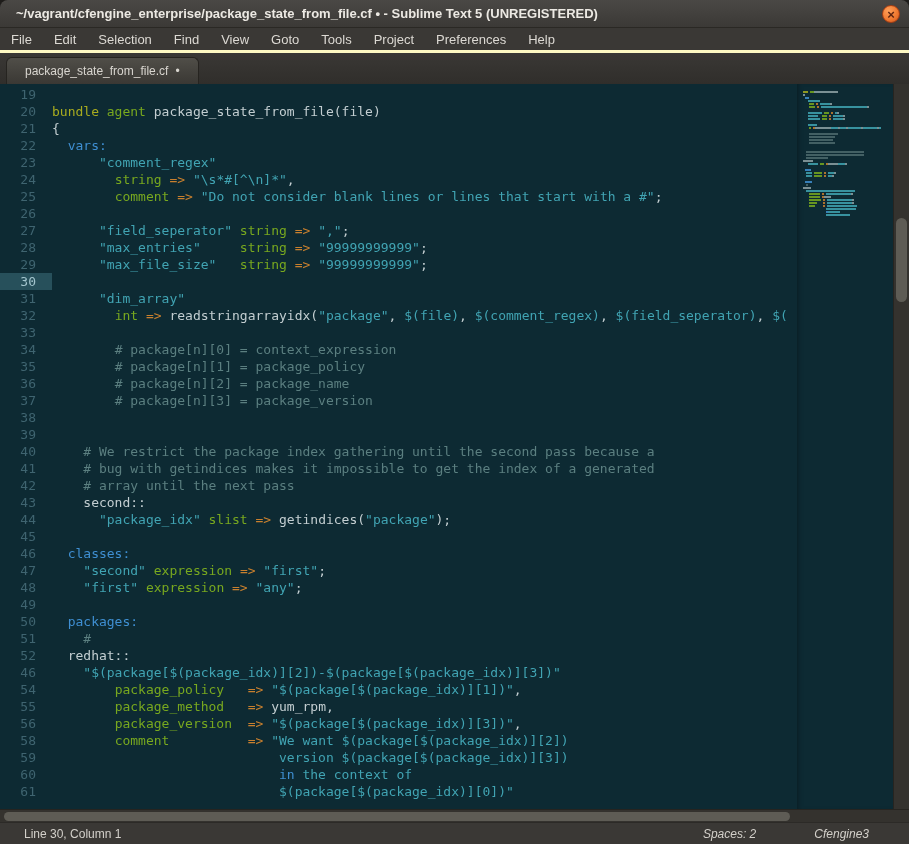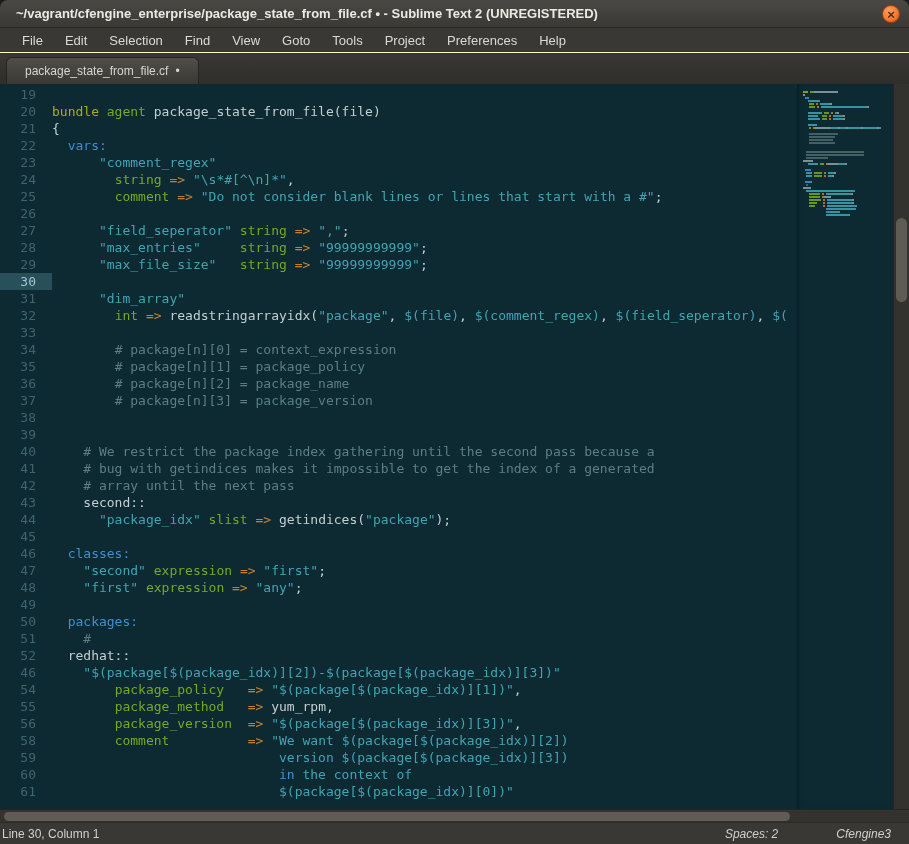--- a/index.html
+++ b/index.html
@@ -17,22 +17,22 @@
   }
   .titlebar .title { color:#ece9e3; font-size:13px; font-weight:bold; white-space:nowrap; }
   .close-btn {
     position:absolute; right:9px; top:5px; width:18px; height:18px; border-radius:50%;
     background:radial-gradient(circle at 35% 30%, #ffa05a, #f07b32 55%, #d2551c);
     border:1px solid #a83f14; color:#5e2410; font-size:13px; font-weight:bold;
     display:flex; align-items:center; justify-content:center; line-height:1; cursor:default;
   }
   
   .menubar {
-    height:25px; flex:none; background:#3a3835; border-bottom:1px solid #fef9c3;
-    display:flex; align-items:center; padding-left:11px;
+    height:25px; flex:none; background:#3a3835; border-bottom:3px solid #fef9c3;
+    display:flex; align-items:center; padding-left:0;
   }
   .menu-item { color:#dcd9d3; font-size:13px; padding:0 11px; height:100%; display:flex; align-items:center; }
   
   .tabbar {
     height:31px; flex:none; background:#343230; display:flex; align-items:flex-end; padding-left:6px;
     background:linear-gradient(#3a3835,#302e2b);
   }
   .tab {
     height:27px; padding:0 18px; display:flex; align-items:center; gap:7px;
     background:linear-gradient(#504e48,#3a3834);
@@ -62,31 +62,31 @@
   .mseg { display:inline-block; height:2px; vertical-align:top; opacity:0.85; }
   
   .vscroll { position:absolute; top:0; bottom:0; right:0; width:16px; background:#34322e; border-left:1px solid #262420; }
   .vhandle { position:absolute; left:2px; right:2px; top:134px; height:84px; background:#5e5c55; border-radius:7px; }
   .hscroll { height:13px; flex:none; background:#34322e; border-top:1px solid #262420; position:relative; }
   .hhandle { position:absolute; left:4px; top:2px; height:9px; width:786px; background:#5e5c55; border-radius:5px; }
   
   .statusbar {
     height:22px; flex:none; background:#3a3835; border-top:1px solid #2c2a27;
     display:flex; align-items:center; justify-content:space-between;
-    color:#d3d0ca; font-size:12px; padding:0 2px;
+    color:#d3d0ca; font-size:12px; padding:0 24px;
   }
   .statusbar .right { display:flex; gap:58px; margin-right:16px;font-style:italic; }
 </style>
 </head>
 <body>
 
 <div class="window">
 
   <div class="titlebar">
-    <span class="title">~/vagrant/cfengine_enterprise/package_state_from_file.cf • - Sublime Text 2 (UNREGISTERED)</span>
+    <span class="title">~/vagrant/cfengine_enterprise/package_state_from_file.cf • - Sublime Text 5 (UNREGISTERED)</span>
     <div class="close-btn">
       <span>×</span>
     </div>
   </div>
 
   <div class="menubar" id="menubar">
       <span class="menu-item">File</span>
       <span class="menu-item">Edit</span>
       <span class="menu-item">Selection</span>
       <span class="menu-item">Find</span>

